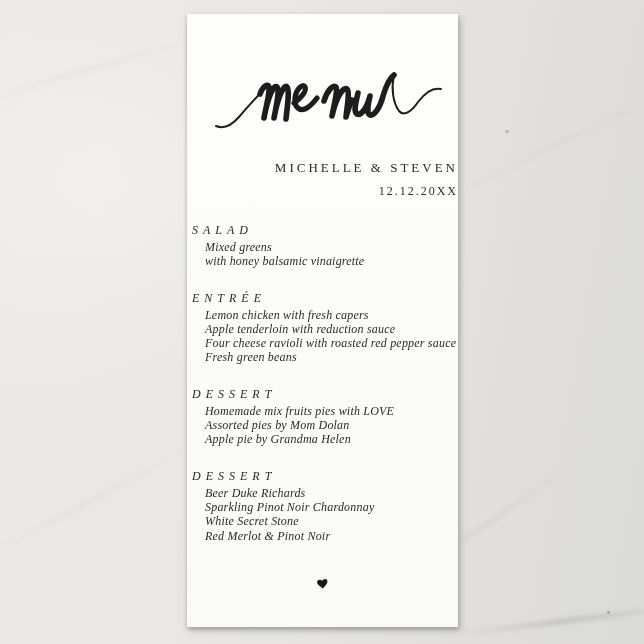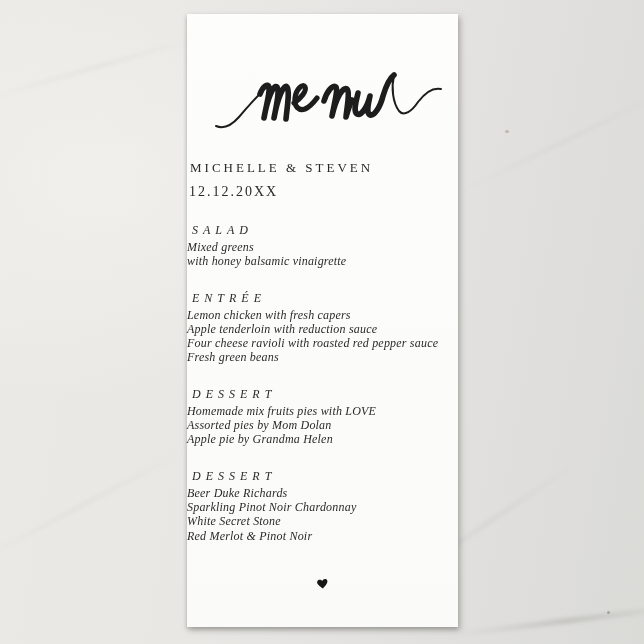--- a/index.html
+++ b/index.html
@@ -29,38 +29,38 @@
   
   .card{
     position:absolute;left:187px;top:14px;width:271px;height:613px;
     background:linear-gradient(180deg,#fdfdfc,#fafaf9);
     box-shadow:2px 3px 6px rgba(108,106,102,0.50), -1px 2px 3px rgba(140,138,134,0.30);
   }
   .script-title{position:absolute;left:22px;top:44px;width:240px;height:95px;}
   .sr-only{position:absolute;width:1px;height:1px;overflow:hidden;clip:rect(0 0 0 0);white-space:nowrap;}
 
   .couple{
-    position:absolute;left:0;top:146px;width:100%;text-align:left;
+    position:absolute;left:0;top:146px;width:100%;text-align:right;
     font-size:13px;letter-spacing:3px;padding-left:3px;box-sizing:border-box;
     color:#2b2a28;white-space:nowrap;
   }
   .date{
-    position:absolute;left:0;top:170px;width:100%;text-align:left;
-    font-size:14px;letter-spacing:2px;padding-left:2px;box-sizing:border-box;
+    position:absolute;left:0;top:170px;width:100%;text-align:right;
+    font-size:12px;letter-spacing:2px;padding-left:8px;box-sizing:border-box;
     color:#2b2a28;
   }
   .menu-body{position:absolute;left:0;top:209px;width:100%;text-align:left;color:#2b2a28;}
   .menu-section{margin:0 0 22px 0;}
   .section-heading{
     margin:0 0 3px 0;font-weight:normal;font-style:italic;
     font-size:12px;line-height:14px;letter-spacing:5px;padding-left:5px;
   }
   .menu-item{
     margin:0;font-style:italic;font-size:12px;line-height:14.3px;
-    letter-spacing:0.2px;white-space:nowrap;
+    letter-spacing:0.2px;white-space:nowrap;padding-left:18px;
   }
   .heart-wrap{position:absolute;left:0;top:562px;width:100%;text-align:center;}
   .heart-wrap svg{transform:rotate(-6deg);}
 </style>
 </head>
 <body>
 
 <div>
   <div class="vein v1"></div>
   <div class="vein v2"></div>

